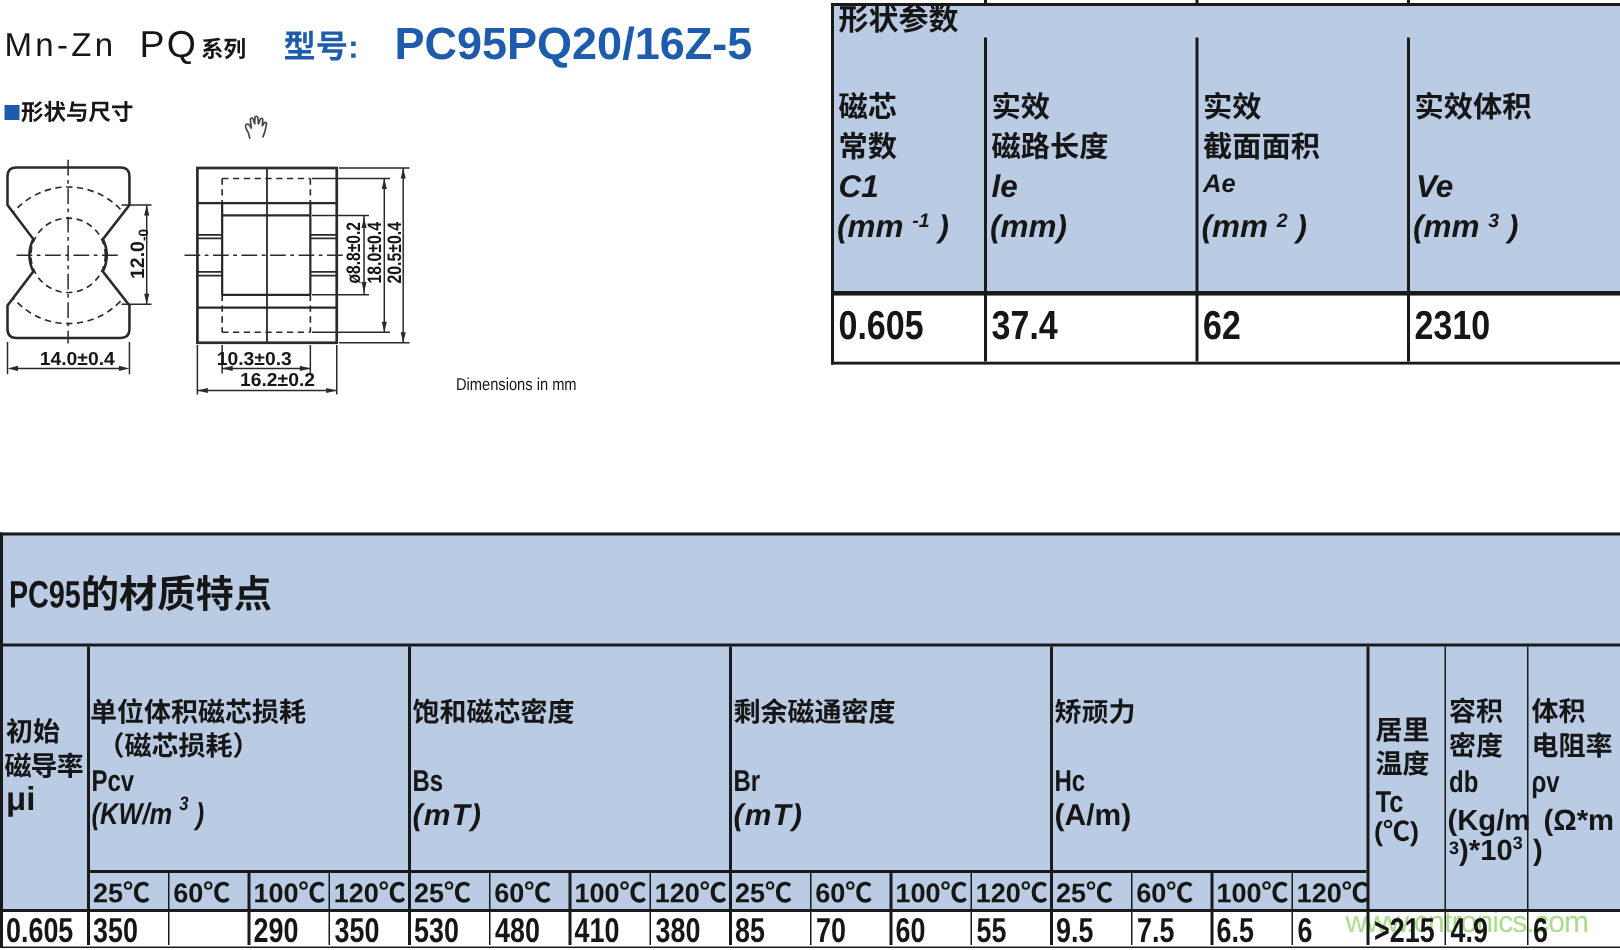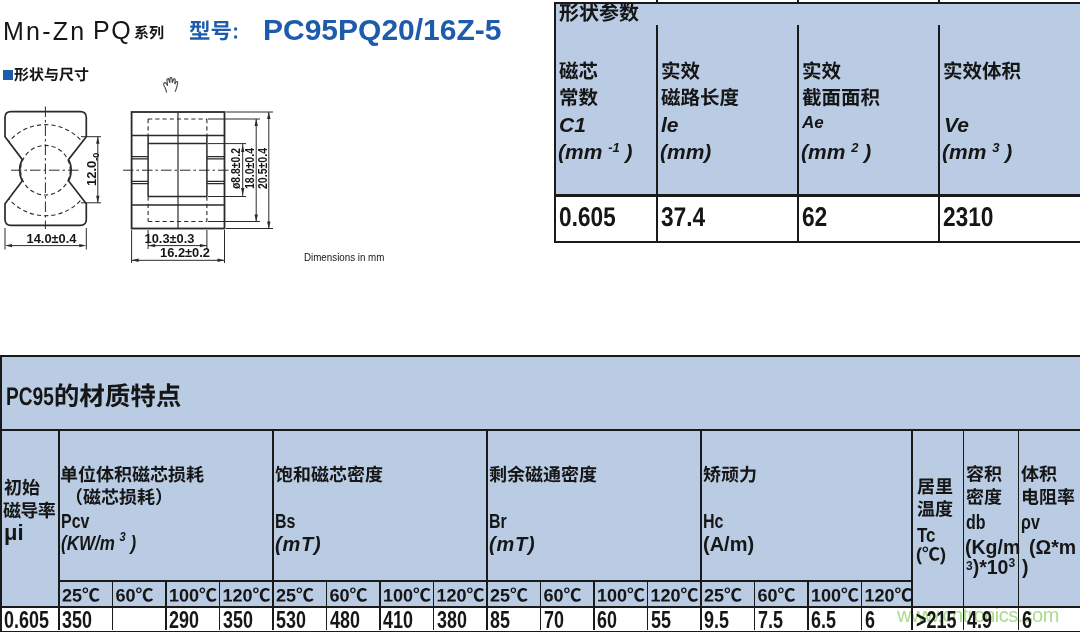--- a/index.html
+++ b/index.html
@@ -68,21 +68,21 @@
 <div style="position:absolute;left:646.5px;top:581px;width:1.8px;height:49px;background:#1a1a1a;z-index:2"></div>
 
 <div style="position:absolute;left:753.5px;top:581px;width:1.8px;height:49px;background:#1a1a1a;z-index:2"></div>
 
 <div style="position:absolute;left:807px;top:581px;width:1.8px;height:49px;background:#1a1a1a;z-index:2"></div>
 
 <div style="position:absolute;left:860.5px;top:581px;width:1.8px;height:49px;background:#1a1a1a;z-index:2"></div>
 
 <div style="position:absolute;left:897px;top:604px;font-size:20px;color:#abdb8d;letter-spacing:-0.55px;z-index:1;white-space:nowrap">www.cntronics.com</div>
 
-<div style="position:absolute;left:3px;top:17px;font-size:25px;font-weight:normal;color:#161616;white-space:nowrap;letter-spacing:2.2px">Mn-Zn</div>
+<div style="position:absolute;left:3px;top:17px;font-size:22px;font-weight:normal;color:#161616;white-space:nowrap;letter-spacing:2.2px">Mn-Zn</div>
 
 <div style="position:absolute;left:93px;top:16px;font-size:25px;font-weight:normal;color:#161616;white-space:nowrap;letter-spacing:1.5px">PQ</div>
 
 <div style="position:absolute;left:263px;top:12.5px;font-size:30px;font-weight:bold;color:#1d5bad;white-space:nowrap;">PC95PQ20/16Z-5</div>
 
 <div style="position:absolute;left:2.5px;top:70px;font-size:0px;font-weight:bold;color:#161616;white-space:nowrap;width:10px;height:10px;background:#1d5bad"></div>
 
 <div style="position:absolute;left:304px;top:250.5px;font-size:11.5px;font-weight:normal;color:#161616;white-space:nowrap;transform:scaleX(0.85);transform-origin:0 0;">Dimensions in mm</div>
 
 <div style="position:absolute;left:559px;top:113px;font-size:21px;font-weight:bold;color:#161616;white-space:nowrap;font-style:italic">C1</div>

